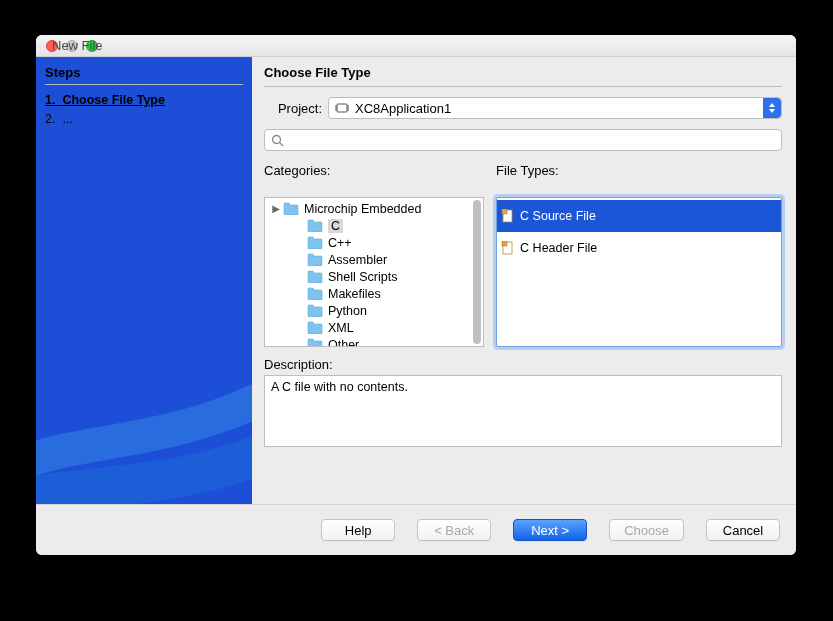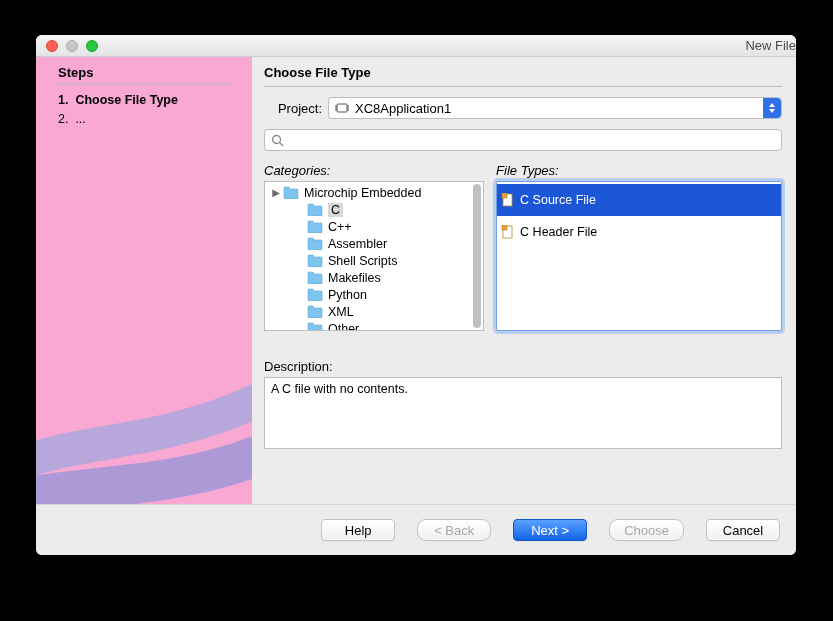--- a/index.html
+++ b/index.html
@@ -32,33 +32,33 @@
     border-bottom: 1px solid #d0d0d0;
     display: flex;
     align-items: center;
     position: relative;
   }
   .traffic { display:flex; gap:8px; padding-left:10px; }
   .tl { width:12px; height:12px; border-radius:50%; }
   .tl.red { background:#ff5f57; border:0.5px solid #e33f35; }
   .tl.yel { background:#c7c7c7; border:0.5px solid #acacac; }
   .tl.grn { background:#28c940; border:0.5px solid #17a62c; }
-  .title { position:absolute; left:8px; right:0; text-align:right; font-size:13px; color:#4b4b4b; }
+  .title { position:absolute; left:16px; right:0; text-align:left; font-size:13px; color:#4b4b4b; }
   .body { flex:1; display:flex; }
   .sidebar {
     width: 216px;
-    background: #f9a8d4;
-    padding: 8px 22px;
+    background: #1d4ed8;
+    padding: 8px 9px;
     position: relative;
     overflow: hidden;
   }
   .sidebar h3 { margin:0 0 4px 0; font-size:13px; font-weight:bold; }
   .sidehr { border:0; border-top:1px solid #bbb; margin:2px 0 6px 0; }
   .steps { font-size:12.5px; line-height:1.5; }
-  .steps .cur { font-weight:bold; }
+  .steps .cur { font-weight:bold;text-decoration:underline; }
   .swoosh {
     position:absolute; left:-80px; bottom:-40px; width:360px; height:200px;
     pointer-events:none;
   }
   .main { flex:1; padding:8px 14px 0 12px; display:flex; flex-direction:column; }
   .main h3 { margin:0 0 4px 0; font-size:13px; font-weight:bold; }
   .mainhr { border:0; border-top:1px solid #bbb; margin:2px 0 10px 0; }
   .row { display:flex; align-items:center; margin-bottom:10px; }
   .row label { width:58px; text-align:right; margin-right:6px; font-size:13px; }
   .select {
@@ -91,21 +91,21 @@
   .search {
     height:22px; background:#fff; border:1px solid #bdbdbd; border-radius:4px;
     display:flex; align-items:center; padding:0 6px; margin-bottom:12px;
   }
   .search svg { margin-right:4px; flex:none; }
   .search input { border:0; outline:0; flex:1; font-size:13px; background:transparent; }
   .cols { display:flex; gap:12px; }
   .col { display:flex; flex-direction:column; }
   .colA { flex:0.87; }
   .colB { flex:1.13; }
-  .col-lbl { font-size:13px; margin-bottom:3px;font-style:italic; }
+  .col-lbl { font-size:13px; margin-bottom:19px; }
   .listbox {
     height:150px; background:#fff; border:1px solid #bdbdbd;
     overflow:hidden; position:relative;
   }
   .colB .listbox { border-color:#6fa0e8; box-shadow:0 0 0 3px rgba(88,150,245,0.35); border-radius:2px; }
   .scroll { position:absolute; right:2px; top:2px; bottom:2px; width:8px; }
   .scroll .thumb { position:absolute; right:0; top:0; width:8px; height:100%; background:#c0c0c0; border-radius:4px; }
   .tree { padding:2px 0; }
   .tree-row {
     display:flex; align-items:center; height:17px; padding-left:6px;
@@ -122,40 +122,40 @@
   .tree-row.sel span.txt {
     background:#d8d8d8; padding:0 3px;
   }
   .filelist { padding:2px 0; }
   .file-row {
     display:flex; align-items:center; height:17px; padding:16px 4px;
     font-size:12.5px;
   }
   .file-row.sel { background:#1a56d6; color:#fff; }
   .file-icon { width:14px; height:14px; margin-right:5px; flex:none; }
-  .desc-lbl { font-size:13px; margin:28px 0 3px 0; }
+  .desc-lbl { font-size:13px; margin:10px 0 3px 0; }
   .desc {
     height:72px; background:#fff; border:1px solid #bdbdbd; padding:4px 6px;
     font-size:12.5px;
   }
   .footer {
     border-top:1px solid #d6d6d6;
     padding:14px 16px;
     display:flex; justify-content:flex-end; gap:22px;
     background:#ececec;
   }
   .btn {
     min-width:74px; height:22px; padding:0 14px;
     background:linear-gradient(#fff,#f1f1f1);
     border:1px solid #c3c3c3; border-radius:4px;
     font-size:13px; color:#000;
     display:flex; align-items:center; justify-content:center;
     box-shadow:0 1px 0 rgba(0,0,0,0.03);
   }
-  .btn.disabled { color:#a7a7a7;border-radius:9px; }
+  .btn.disabled { color:#a7a7a7; }
   .btn.primary {
     background:linear-gradient(#5aa2ff,#1263e8);
     border-color:#1255c8; color:#fff;
   }
 </style>
 </head>
 <body>
 
 <div class="window">
 

